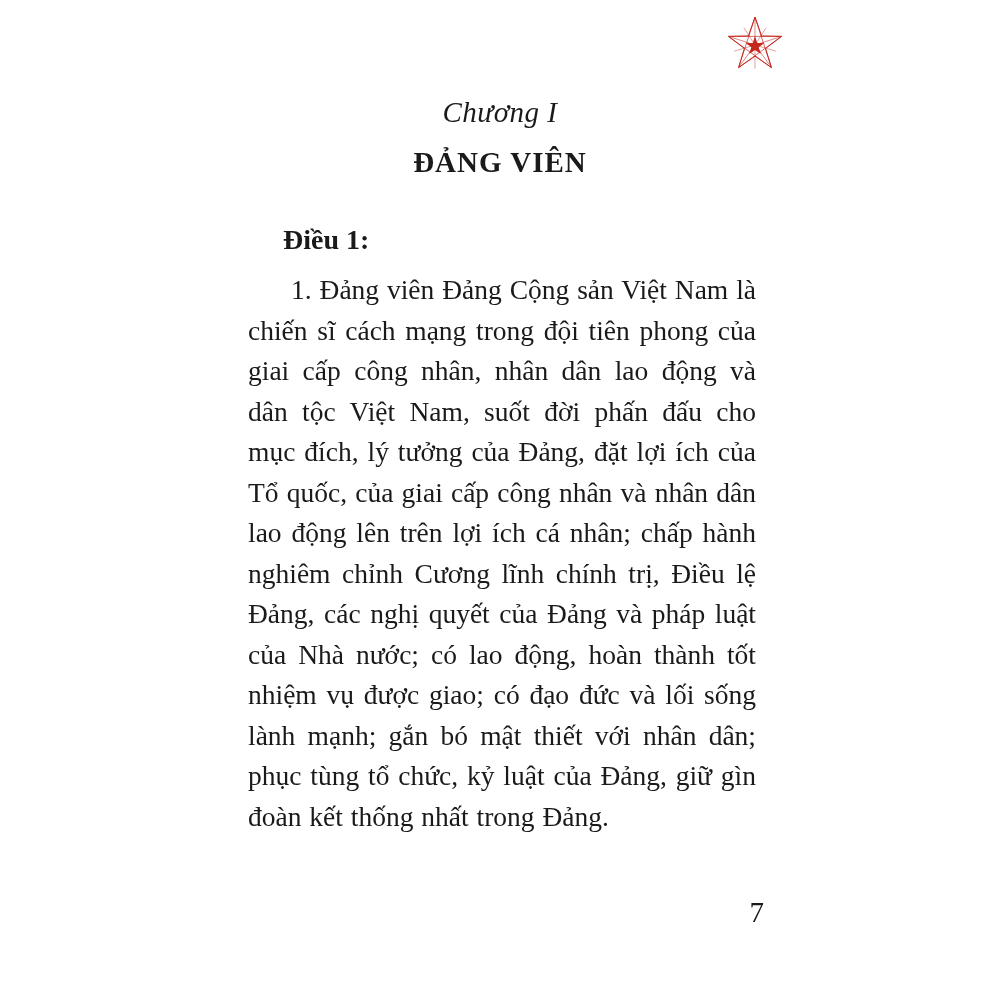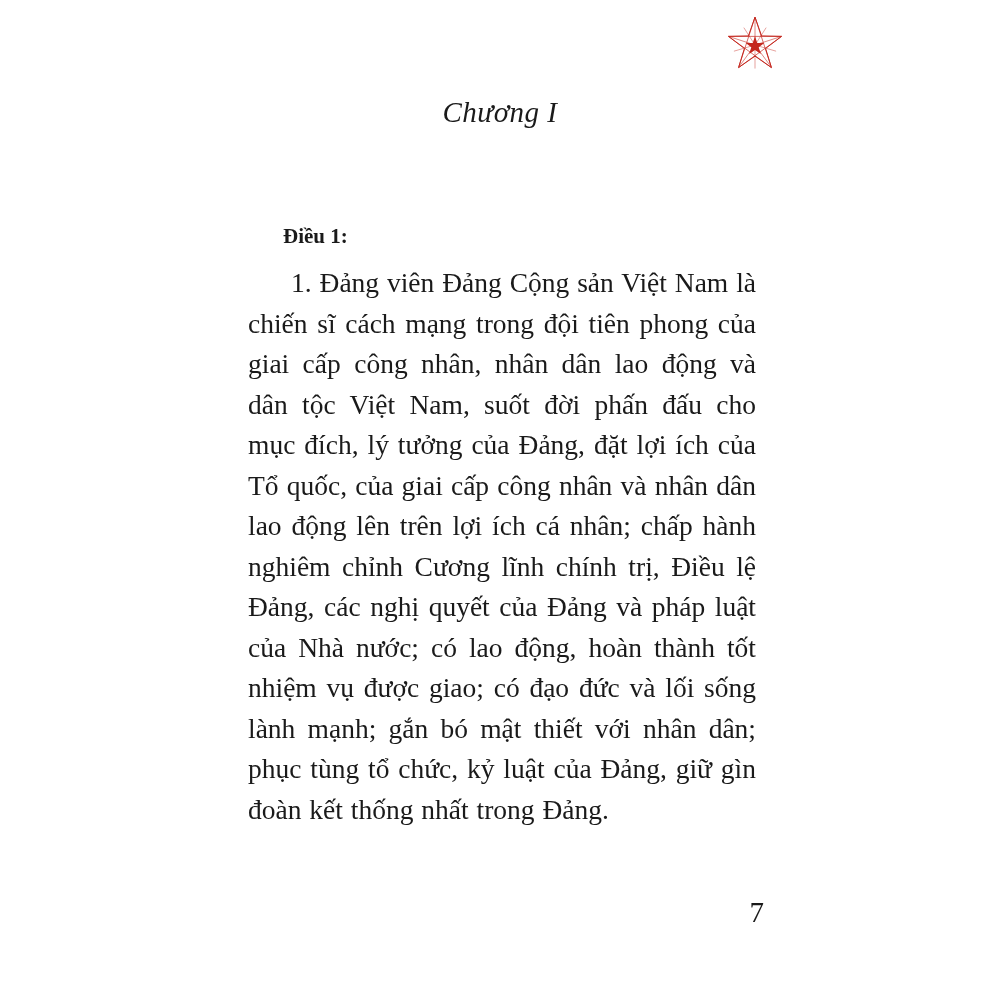--- a/index.html
+++ b/index.html
@@ -44,21 +44,21 @@
     letter-spacing: 1px;
   }
   .content {
     position: absolute;
     top: 224px;
     left: 240px;
     width: 524px;
   }
   .article-heading {
     font-weight: bold;
-    font-size: 21px;
+    font-size: 28px;
     padding-left: 43px;
     margin: 0 0 14px 0;
   }
   .body-paragraph {
     margin: 8px;
     font-size: 27.5px;
     line-height: 40.5px;
     text-align: justify;
     text-indent: 43px;
     word-spacing: 1px;
@@ -96,20 +96,21 @@
         <line x1="50" y1="50" x2="16" y2="60" stroke-width="0.7"></line>
         <line x1="50" y1="50" x2="50" y2="88" stroke-width="0.7"></line>
       </g>
 
       <path d="M50,36 L53.7,46.6 L65,46.9 L56,53.7 L59.3,64.5 L50,58 L40.7,64.5 L44,53.7 L35,46.9 L46.3,46.6 Z" fill="#c4271e"></path>
     </svg>
   </div>
 
   <div class="chapter-label">Chương I</div>
 
+  <div class="chapter-title">ĐẢNG VIÊN</div>
 
   <div class="content">
     <div class="article-heading">Điều 1:</div>
     <p class="body-paragraph">1. Đảng viên Đảng Cộng sản Việt Nam là chiến sĩ cách mạng trong đội tiên phong của giai cấp công nhân, nhân dân lao động và dân tộc Việt Nam, suốt đời phấn đấu cho mục đích, lý tưởng của Đảng, đặt lợi ích của Tổ quốc, của giai cấp công nhân và nhân dân lao động lên trên lợi ích cá nhân; chấp hành nghiêm chỉnh Cương lĩnh chính trị, Điều lệ Đảng, các nghị quyết của Đảng và pháp luật của Nhà nước; có lao động, hoàn thành tốt nhiệm vụ được giao; có đạo đức và lối sống lành mạnh; gắn bó mật thiết với nhân dân; phục tùng tổ chức, kỷ luật của Đảng, giữ gìn đoàn kết thống nhất trong Đảng.</p>
   </div>
 
   <div class="page-number">7</div>
 
 </div>
 

